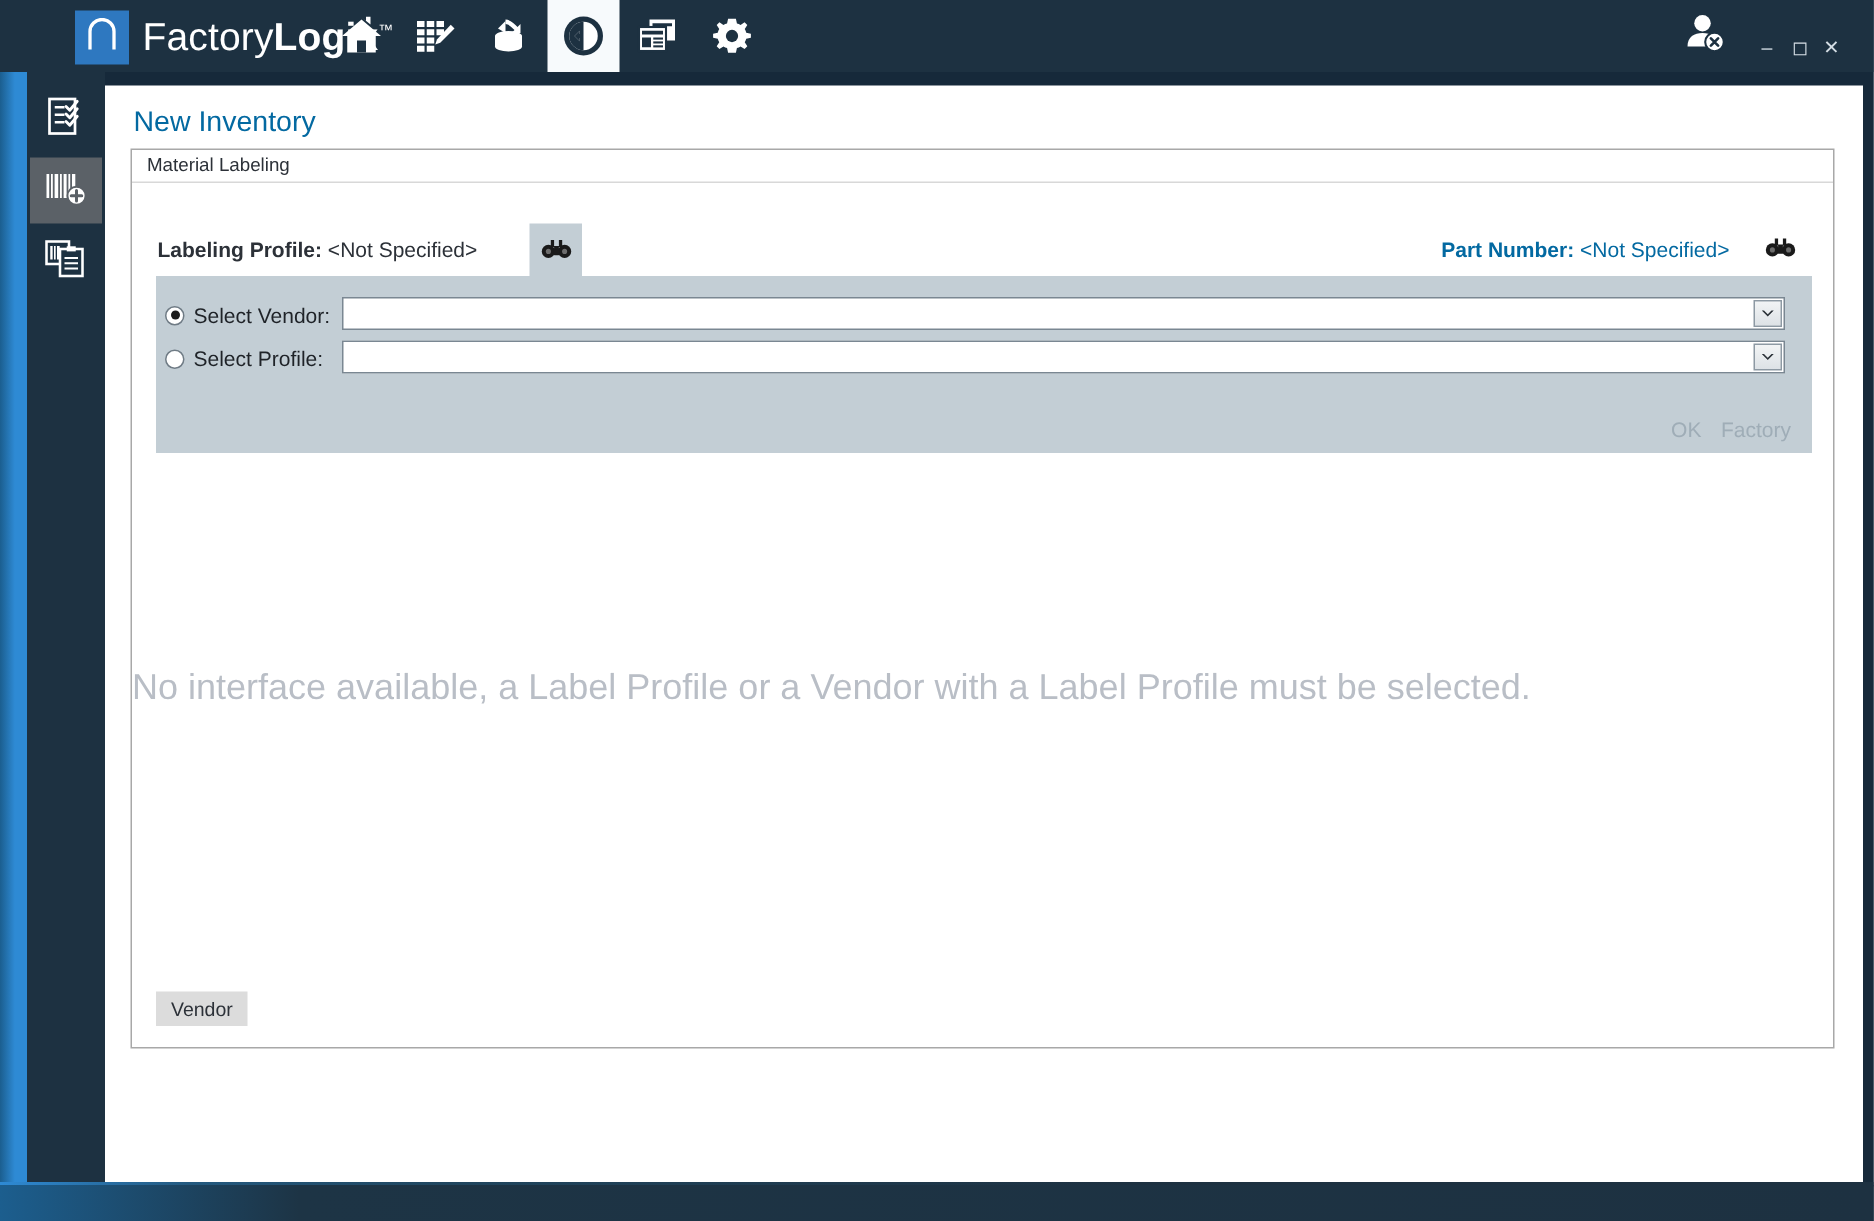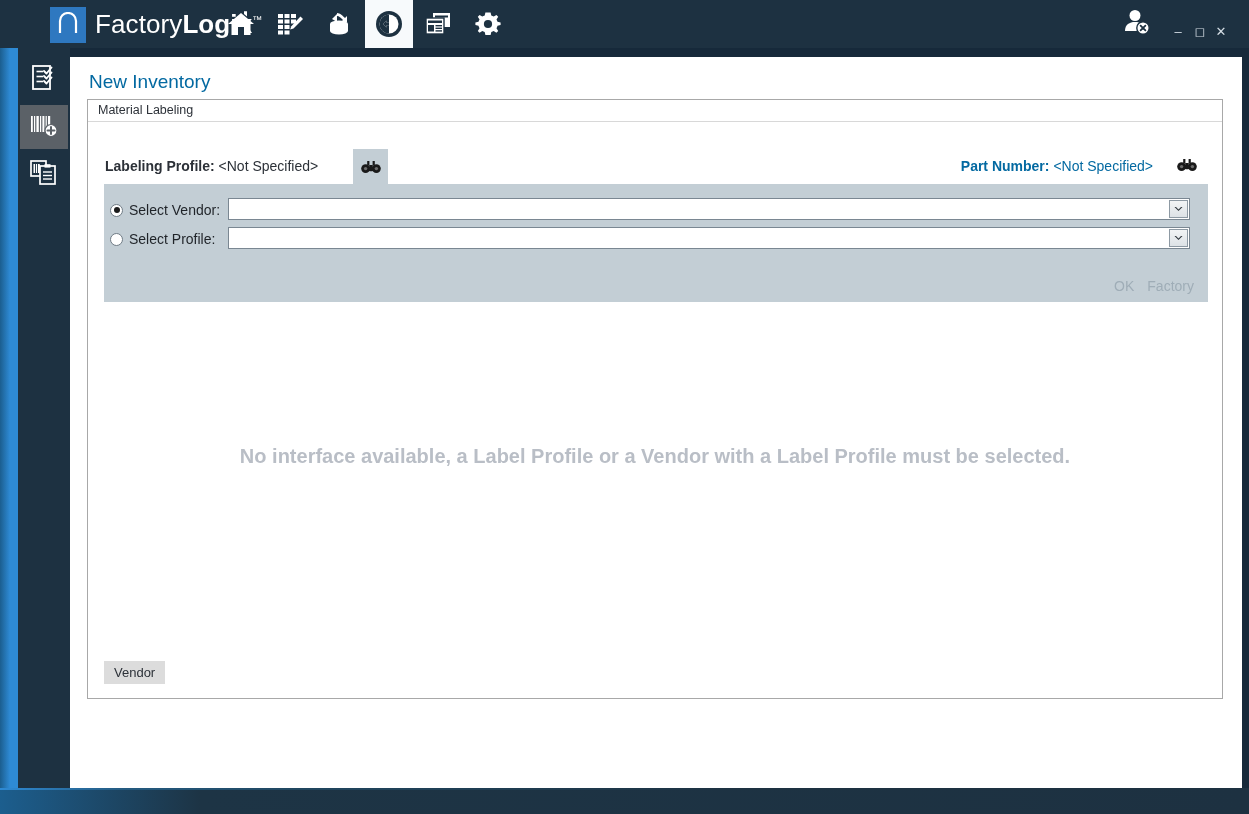--- a/index.html
+++ b/index.html
@@ -295,24 +295,23 @@
     background: transparent;
     border: none;
     font-family: "Liberation Sans", sans-serif;
     padding: 2px 4px;
   }
 
   #empty-message {
     position: absolute;
     left: 0; top: 345px;
     width: 100%;
-    text-align: center;
-    font-size: 20px;
+    font-size: 24px;
     color: #b9bec6;
-    font-weight: 700;
+    font-weight: 400;
   }
 
   #history-button {
     position: absolute;
     left: 16px; bottom: 14px;
     background: #dcdcdc;
     border: none;
     font-family: "Liberation Sans", sans-serif;
     font-size: 13px;
     color: #2c3138;

